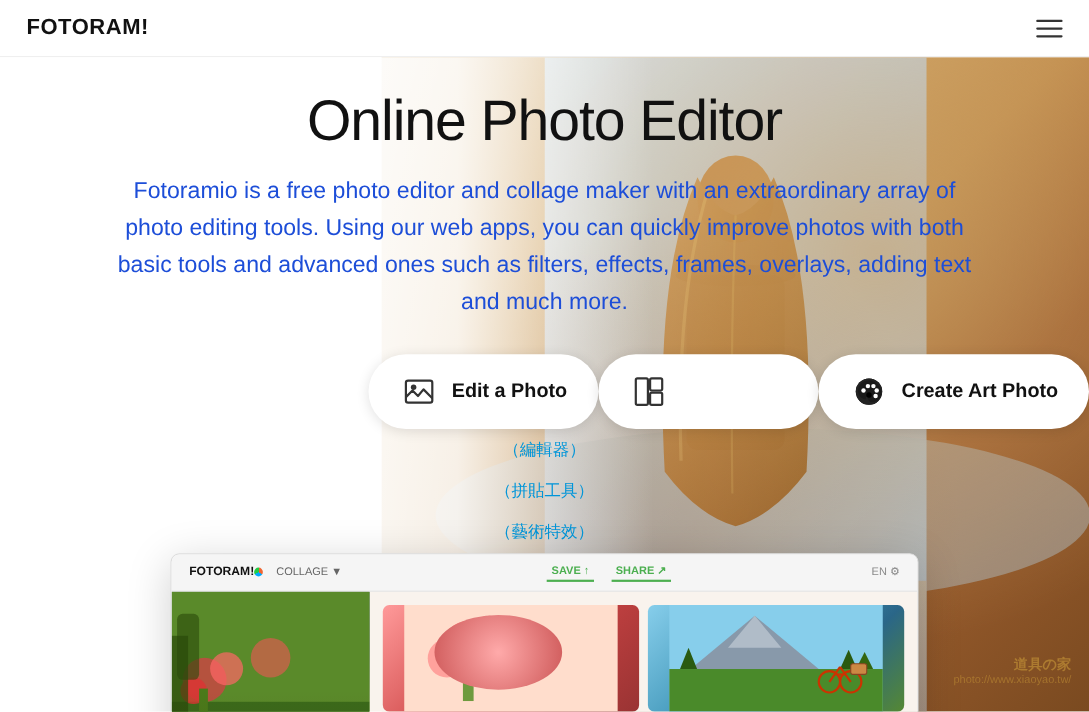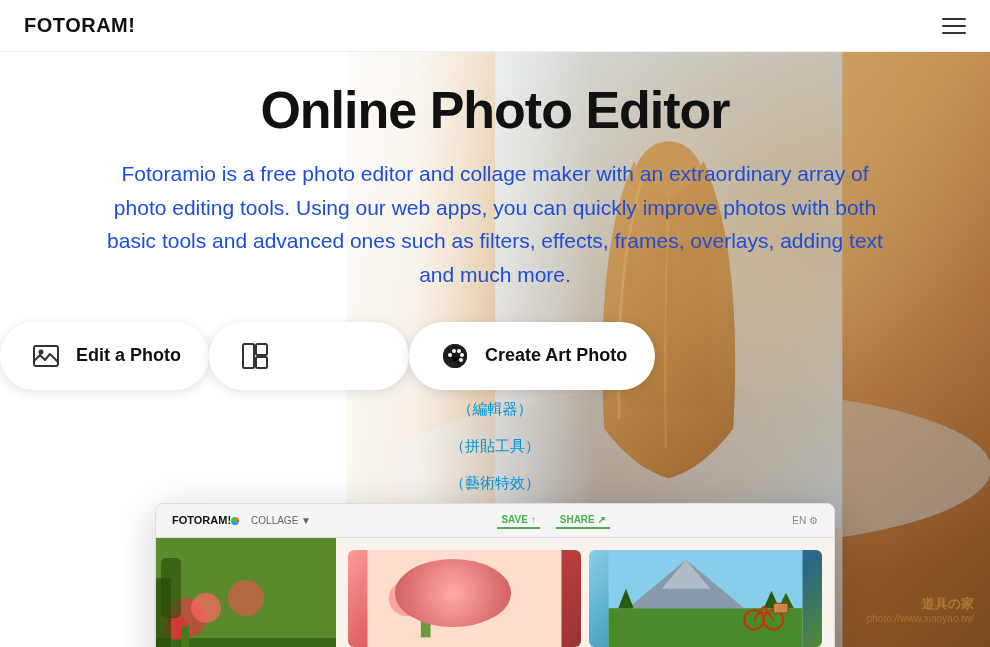--- a/index.html
+++ b/index.html
@@ -89,39 +89,39 @@
 
     .hero-content {
       position: relative;
       z-index: 2;
       text-align: center;
       padding-top: 30px;
     }
 
     .hero-title {
       font-size: 52px;
-      font-weight: 700;
+      font-weight: 400;
       color: #111;
       letter-spacing: -1px;
       line-height: 1.1;
       margin-bottom: 18px;
     }
 
     .hero-desc {
       font-size: 21px;
       color: #1d4ed8;
       max-width: 780px;
       margin: 0 auto 30px;
       line-height: 1.6;
     }
 
     
     .action-buttons {
       display: flex;
-      justify-content: flex-start;
+      justify-content: flex-end;
       margin-bottom: 10px;
     }
 
     .action-btn {
       display: flex;
       align-items: center;
       gap: 12px;
       background: #fff;
       border: none;
       border-radius: 50px;

